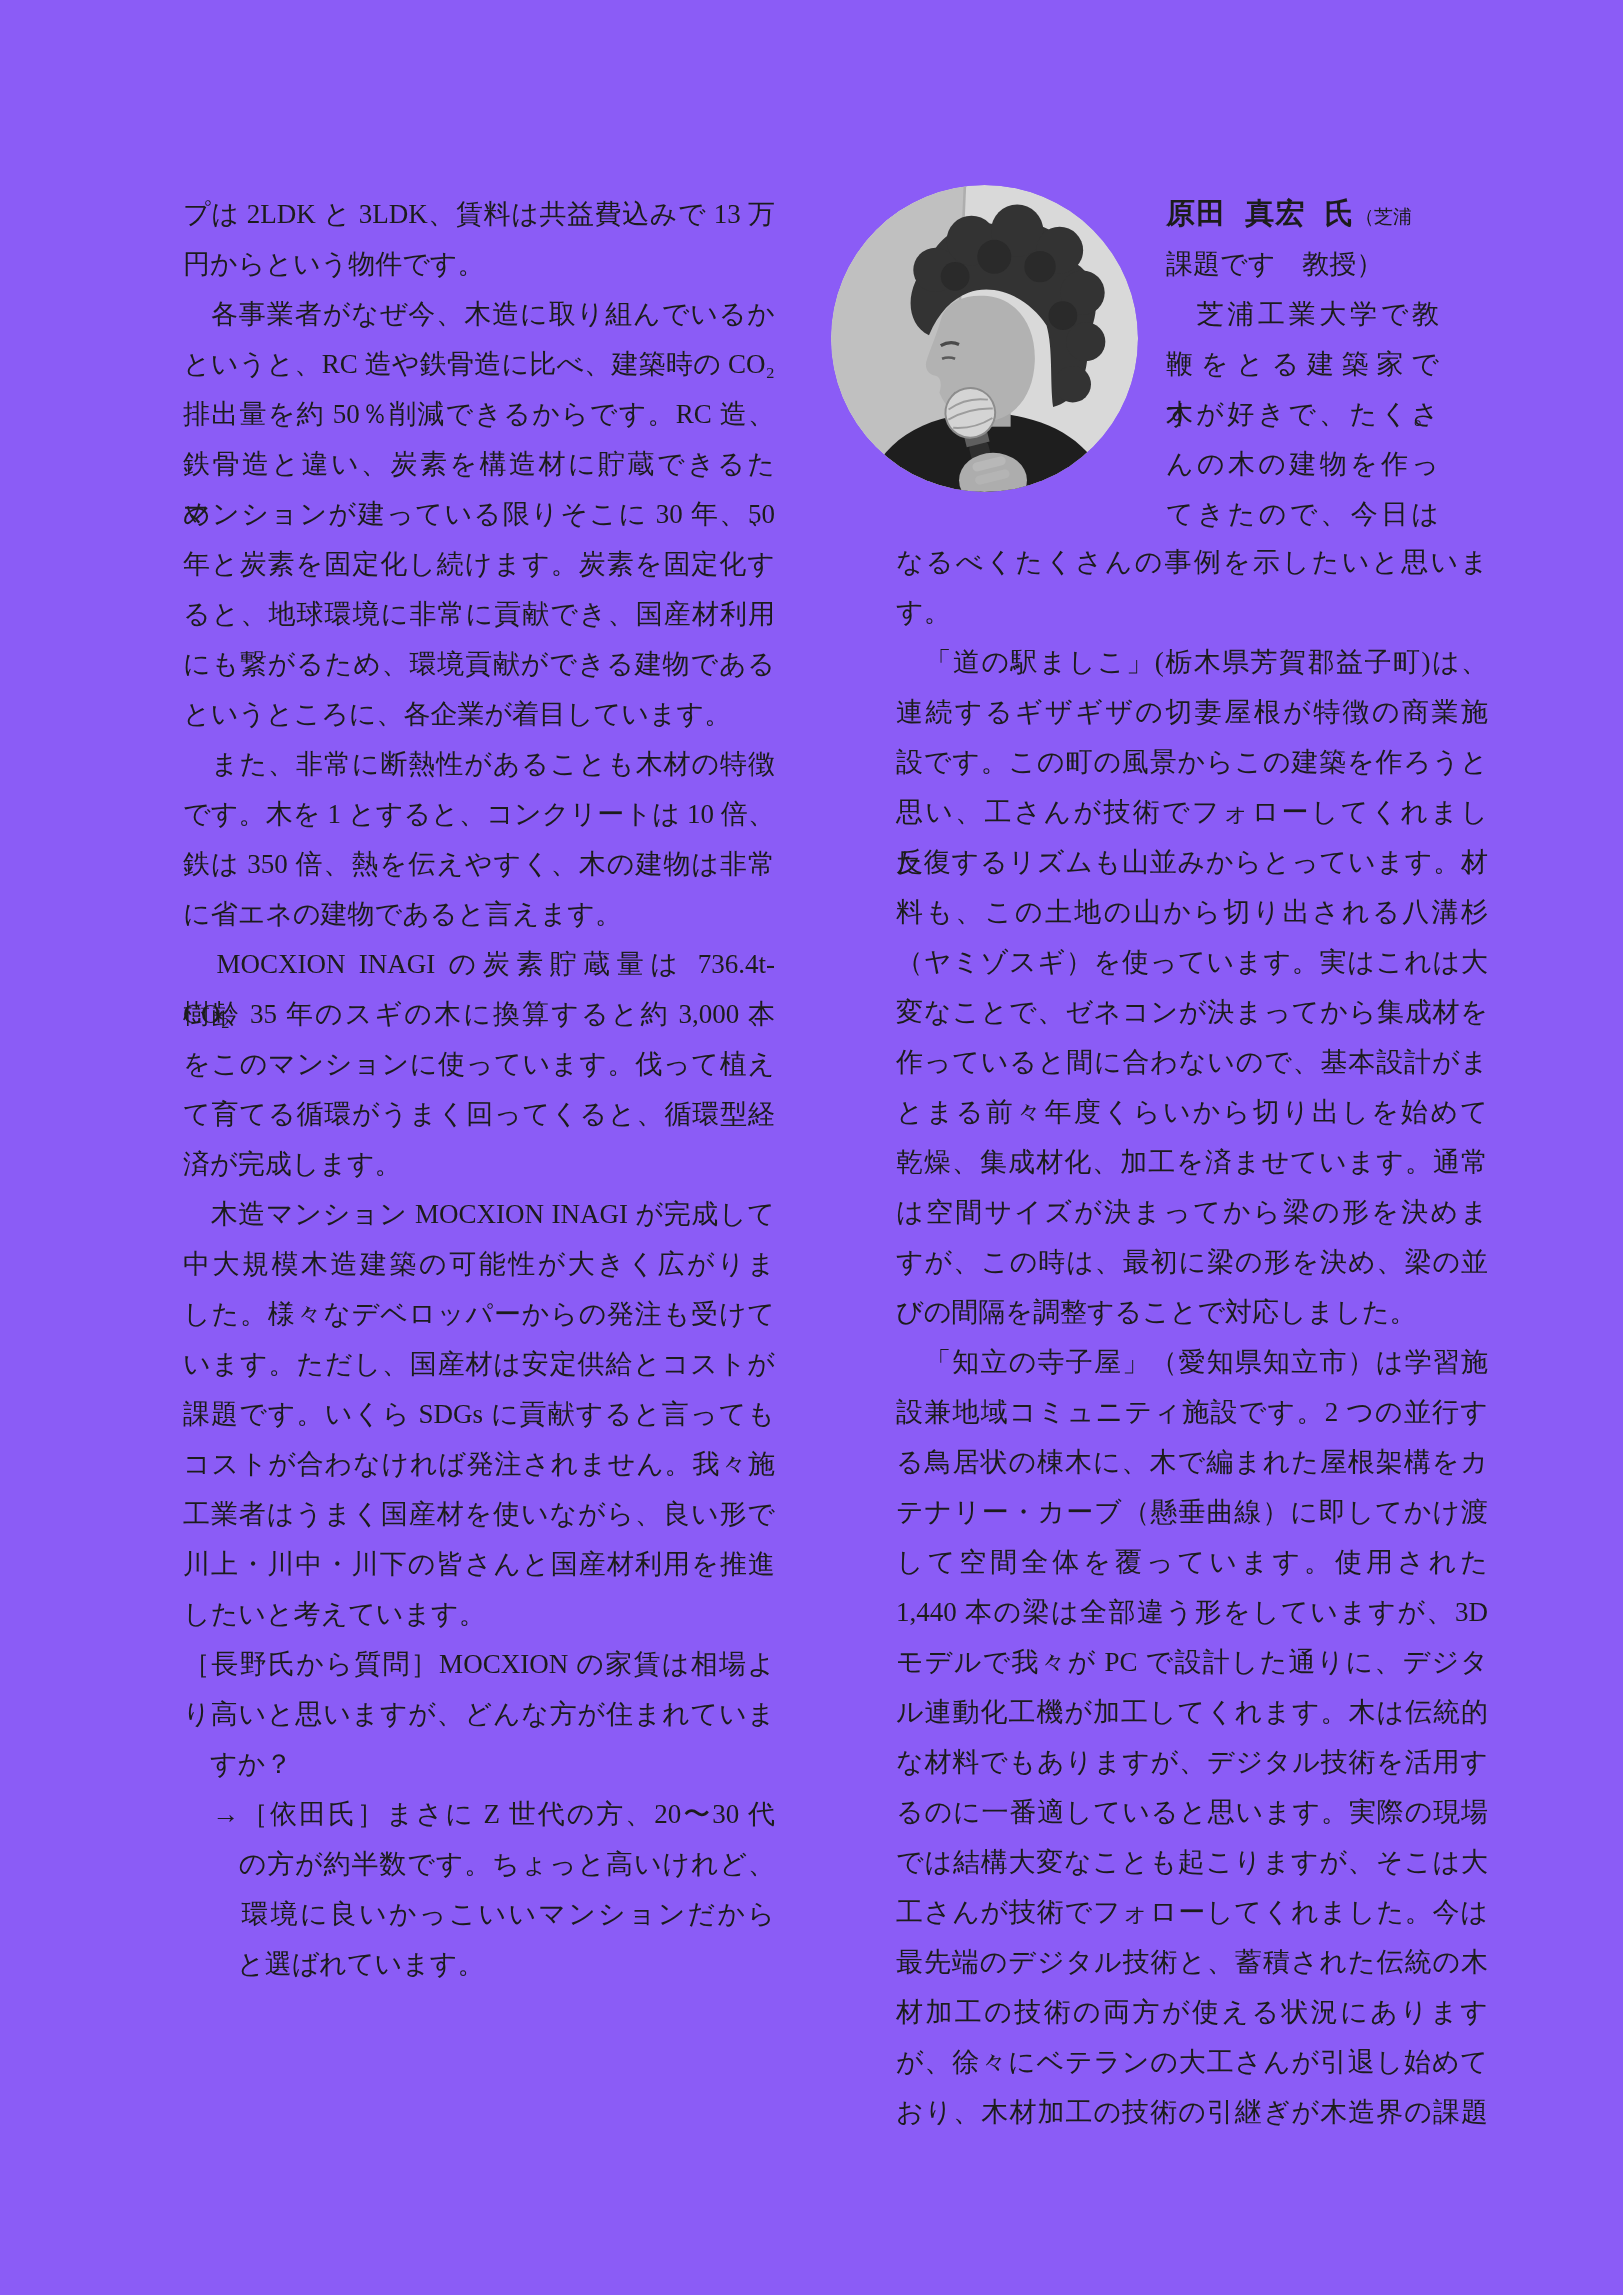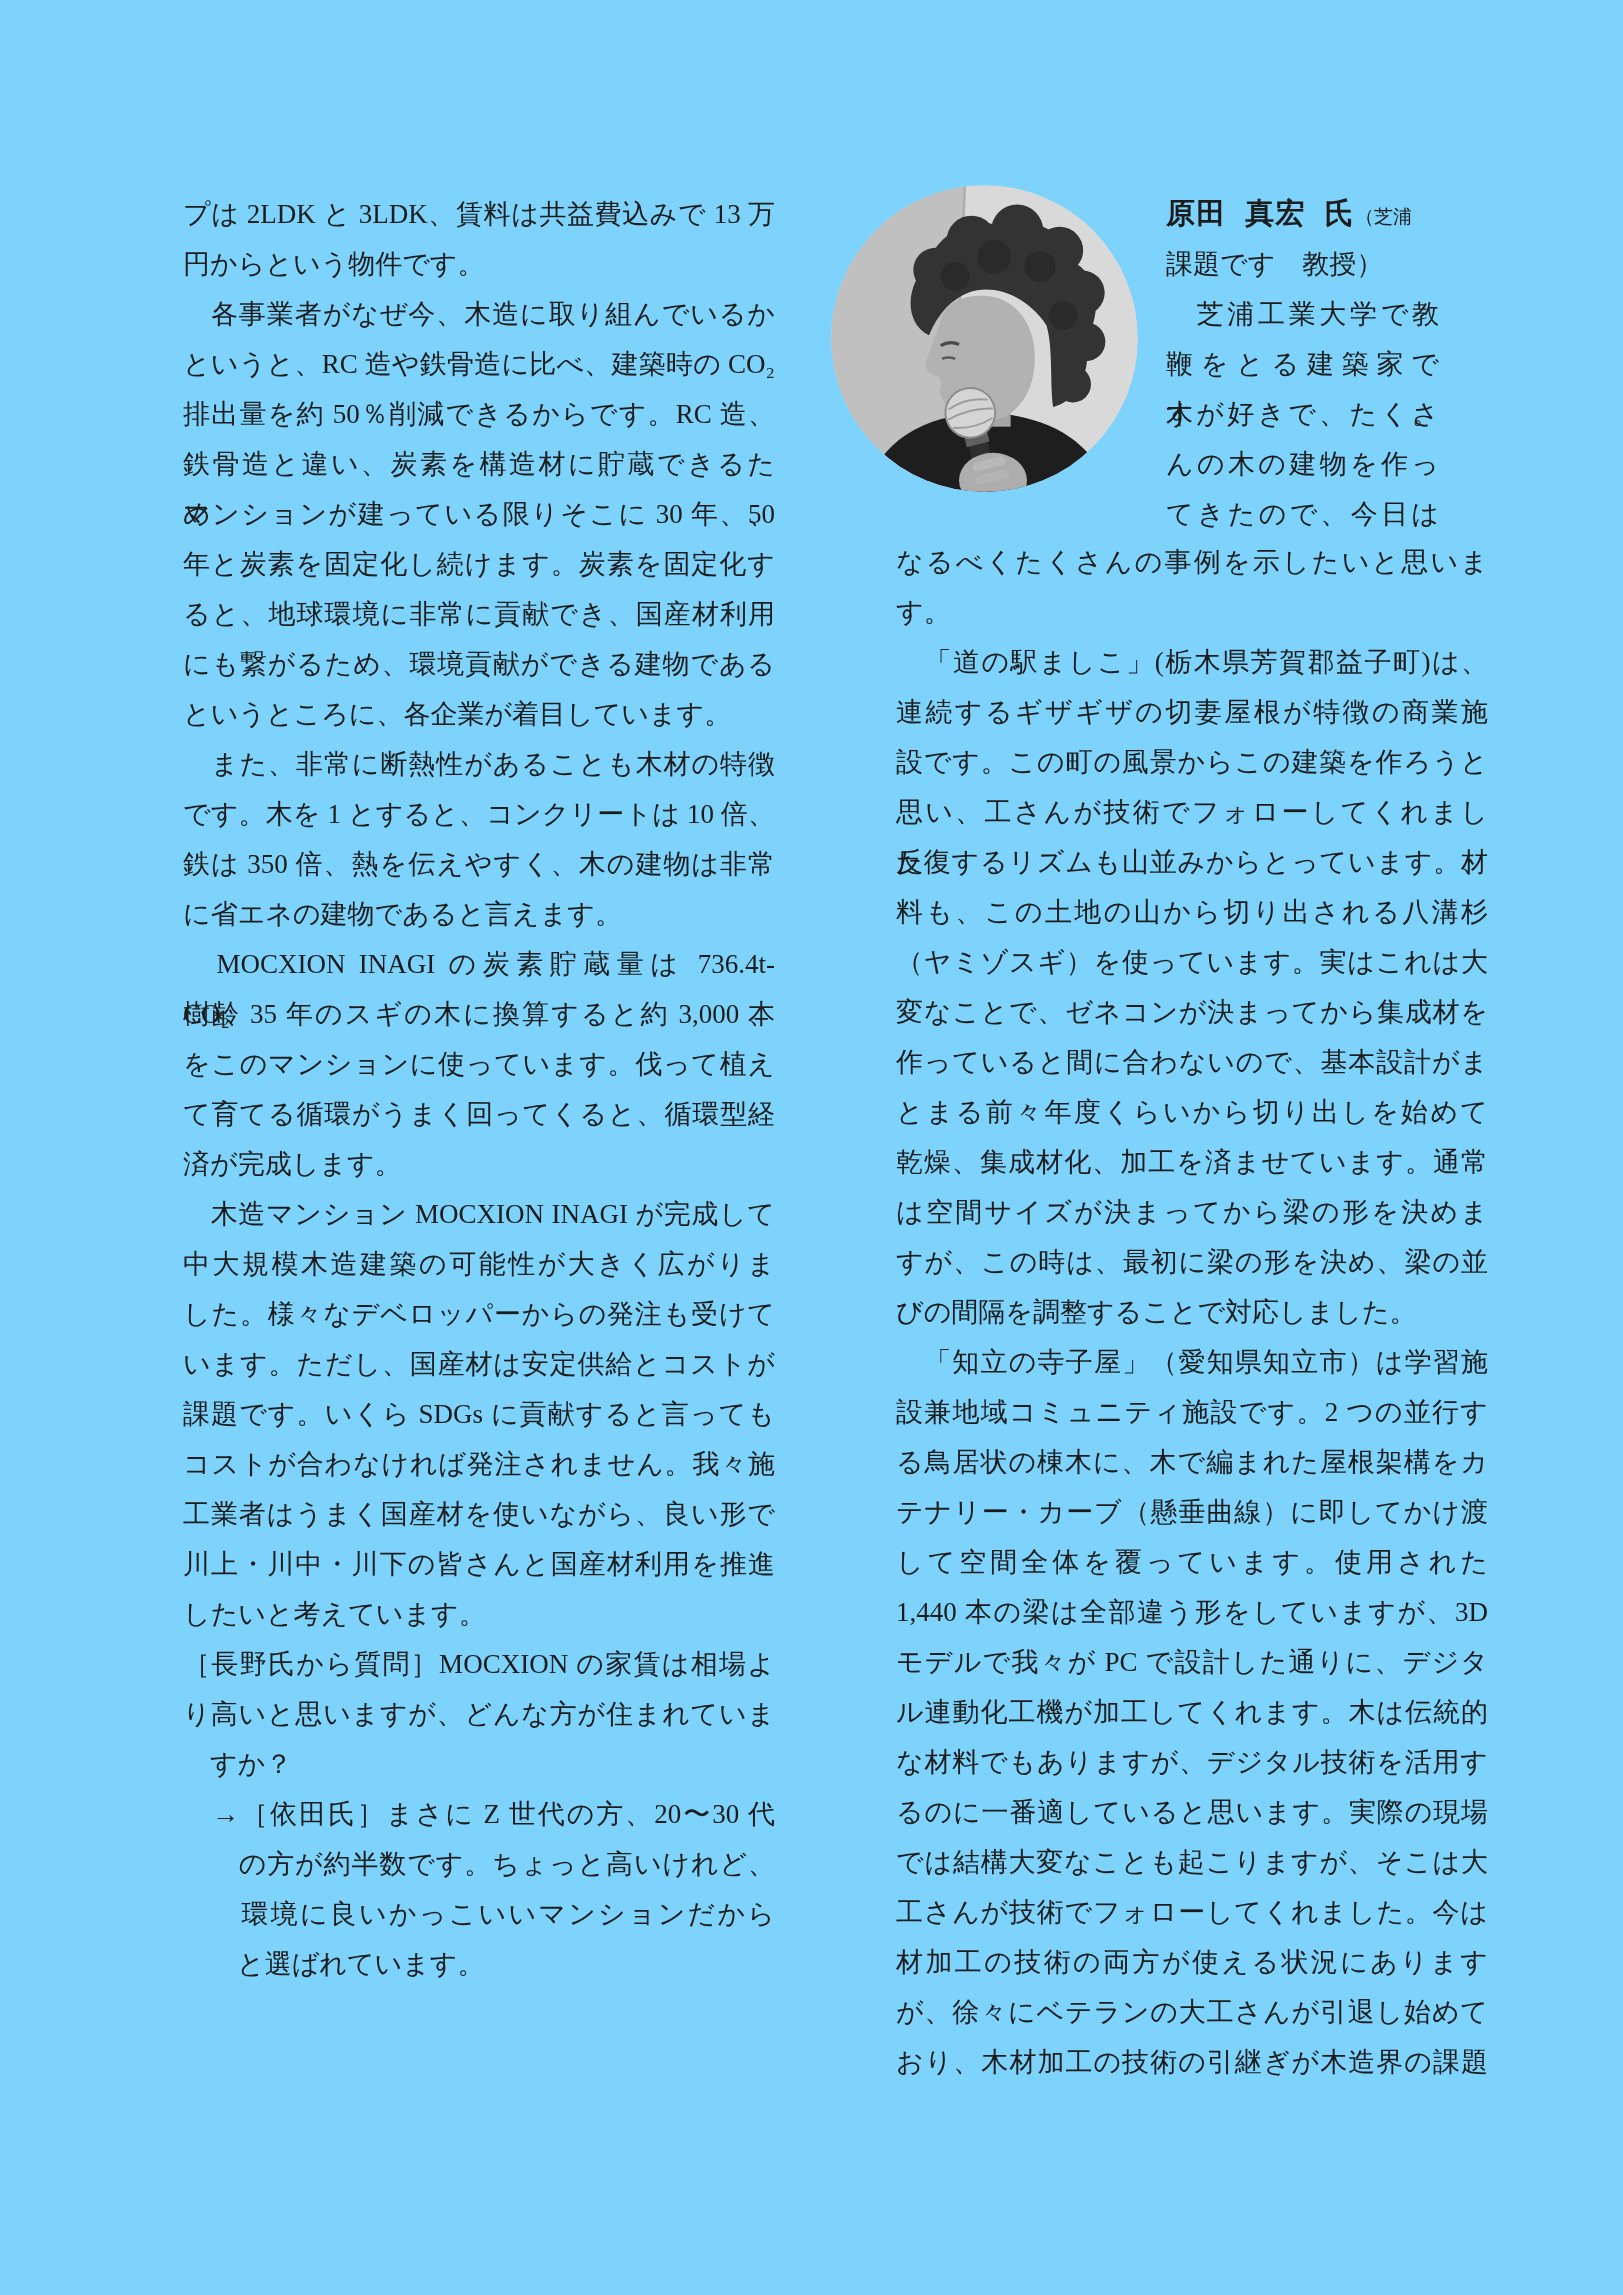--- a/index.html
+++ b/index.html
@@ -1,18 +1,18 @@
 <!DOCTYPE html>
 <html style="font-size:10.5px"><head>
 <meta charset="utf-8">
 <title>Document</title>
 <style>
   html,body{margin:0;padding:0;background:#ffffff;}
   .page{
-    position:relative;width:1623px;height:2295px;background:#7dd3fc;
+    position:relative;width:1623px;height:2295px;background:#8b5cf6;
     font-family:"Liberation Serif","DejaVu Serif",serif;color:#1c1c1c;
     overflow:hidden;
   }
   .ln{
     height:50px;line-height:50px;font-size:27px;
     text-align:left;white-space:normal;
     font-kerning:none;
   }
   .ln.j{text-align:justify;text-align-last:justify;}
   #left-lines{position:absolute;left:183px;top:189px;width:592px;}
@@ -158,19 +158,20 @@
       <div class="ln j">る鳥居状の棟木に、木で編まれた屋根架構をカ</div>
       <div class="ln j">テナリー・カーブ（懸垂曲線）に即してかけ渡</div>
       <div class="ln j">して空間全体を覆っています。使用された</div>
       <div class="ln j">1,440 本の梁は全部違う形をしていますが、3D</div>
       <div class="ln j">モデルで我々が PC で設計した通りに、デジタ</div>
       <div class="ln j">ル連動化工機が加工してくれます。木は伝統的</div>
       <div class="ln j">な材料でもありますが、デジタル技術を活用す</div>
       <div class="ln j">るのに一番適していると思います。実際の現場</div>
       <div class="ln j">では結構大変なことも起こりますが、そこは大</div>
       <div class="ln j">工さんが技術でフォローしてくれました。今は</div>
+      <div class="ln j">最先端のデジタル技術と、蓄積された伝統の木</div>
       <div class="ln j">材加工の技術の両方が使える状況にあります</div>
       <div class="ln j">が、徐々にベテランの大工さんが引退し始めて</div>
       <div class="ln j">おり、木材加工の技術の引継ぎが木造界の課題</div>
     </div>
 
 </div>
 
 
 </body></html>

